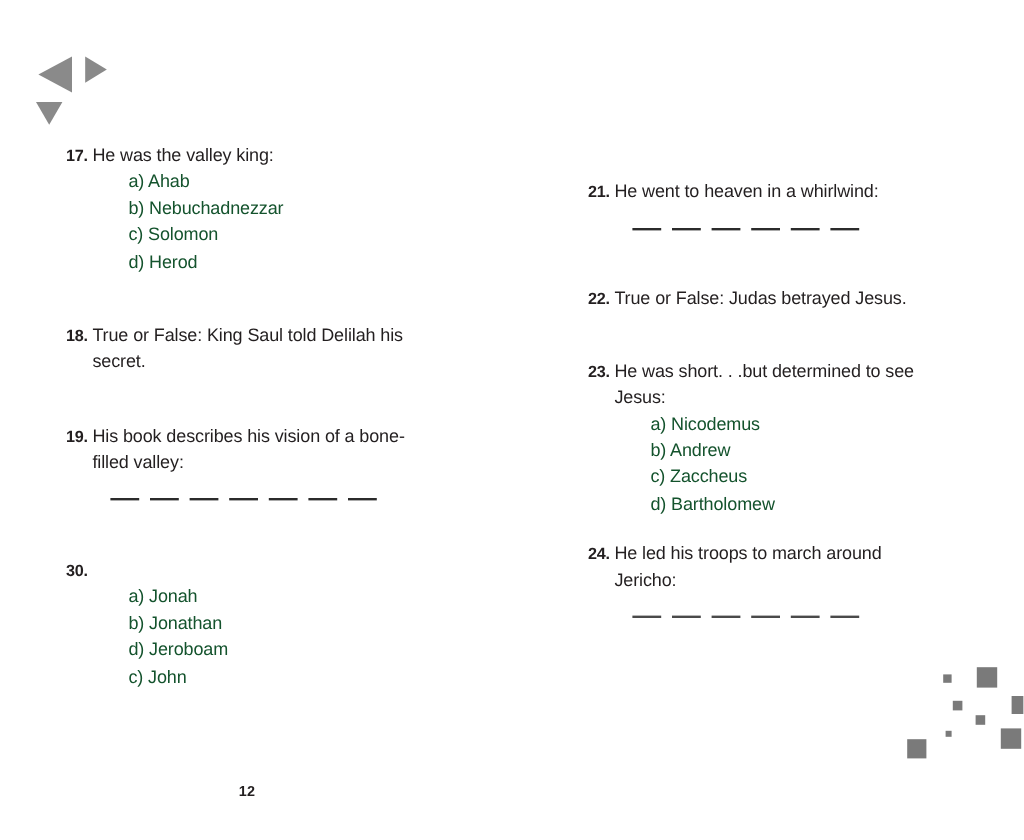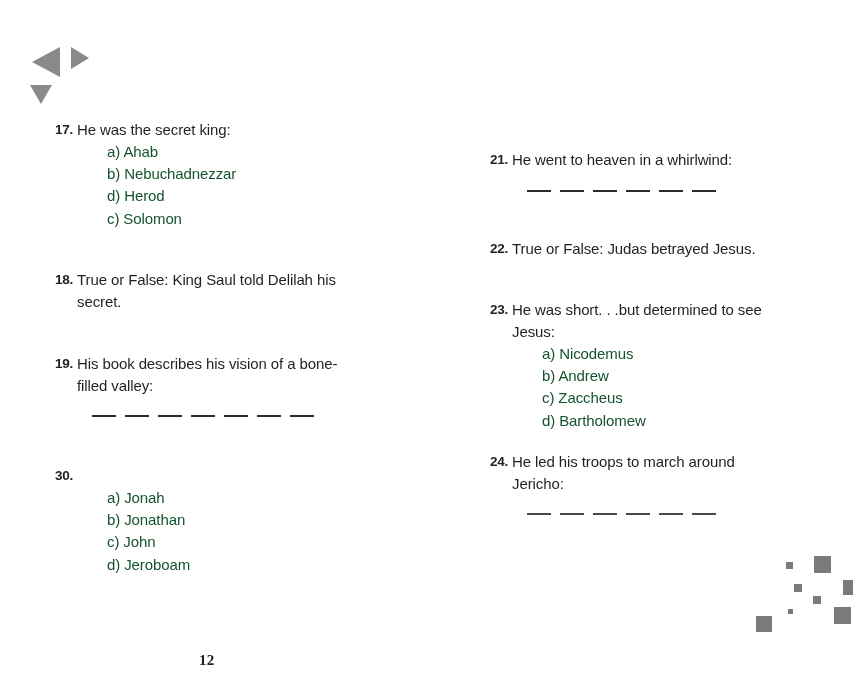--- a/index.html
+++ b/index.html
@@ -136,52 +136,51 @@
     height: 90px;
   }
   .sq {
     position: absolute;
     background: #7a7a7a;
   }
 
   
   .folio {
     position: absolute;
-    font-size: 15px;
+    font-size: 12px;
     font-weight: bold;
     color: #231f20;
     letter-spacing: 0.2px;
-    font-family: Liberation Serif, serif;
   }
   .folio-left  { left: 199px; top: 652px; }
   .folio-right { left: 634px; top: 652px; margin-top: 46px; }
 </style>
 </head>
 <body>
 
 <div class="page">
 
   <div class="tri-group">
     <div class="tri tri-left"></div>
     <div class="tri tri-right"></div>
     <div class="tri tri-down"></div>
   </div>
 
   <div class="column column-left">
 
     <div class="q-block" style="top:119px;">
       <div class="q-row">
         <div class="q-num">17.</div>
-        <div class="q-text">He was the secret king:</div>
+        <div class="q-text">He was the valley king:</div>
       </div>
       <ul class="options">
         <li class="option">a) Ahab</li>
         <li class="option">b) Nebuchadnezzar</li>
+        <li class="option">c) Solomon</li>
         <li class="option">d) Herod</li>
-        <li class="option">c) Solomon</li>
       </ul>
     </div>
 
     <div class="q-block" style="top:269px;">
       <div class="q-row">
         <div class="q-num">18.</div>
         <div class="q-text">
           <span>True or False: King Saul told Delilah his</span>
           <span class="line2">secret.</span>
         </div>
@@ -207,22 +206,22 @@
       </div>
     </div>
 
     <div class="q-block" style="top:465px;">
       <div class="q-row">
         <div class="q-num">30.</div>
       </div>
       <ul class="options">
         <li class="option">a) Jonah</li>
         <li class="option">b) Jonathan</li>
+        <li class="option">d) Jeroboam</li>
         <li class="option">c) John</li>
-        <li class="option">d) Jeroboam</li>
       </ul>
     </div>
   </div>
 
   <div class="column column-right">
 
     <div class="q-block" style="top:149px;">
       <div class="q-row">
         <div class="q-num">21.</div>
         <div class="q-text">He went to heaven in a whirlwind:</div>

